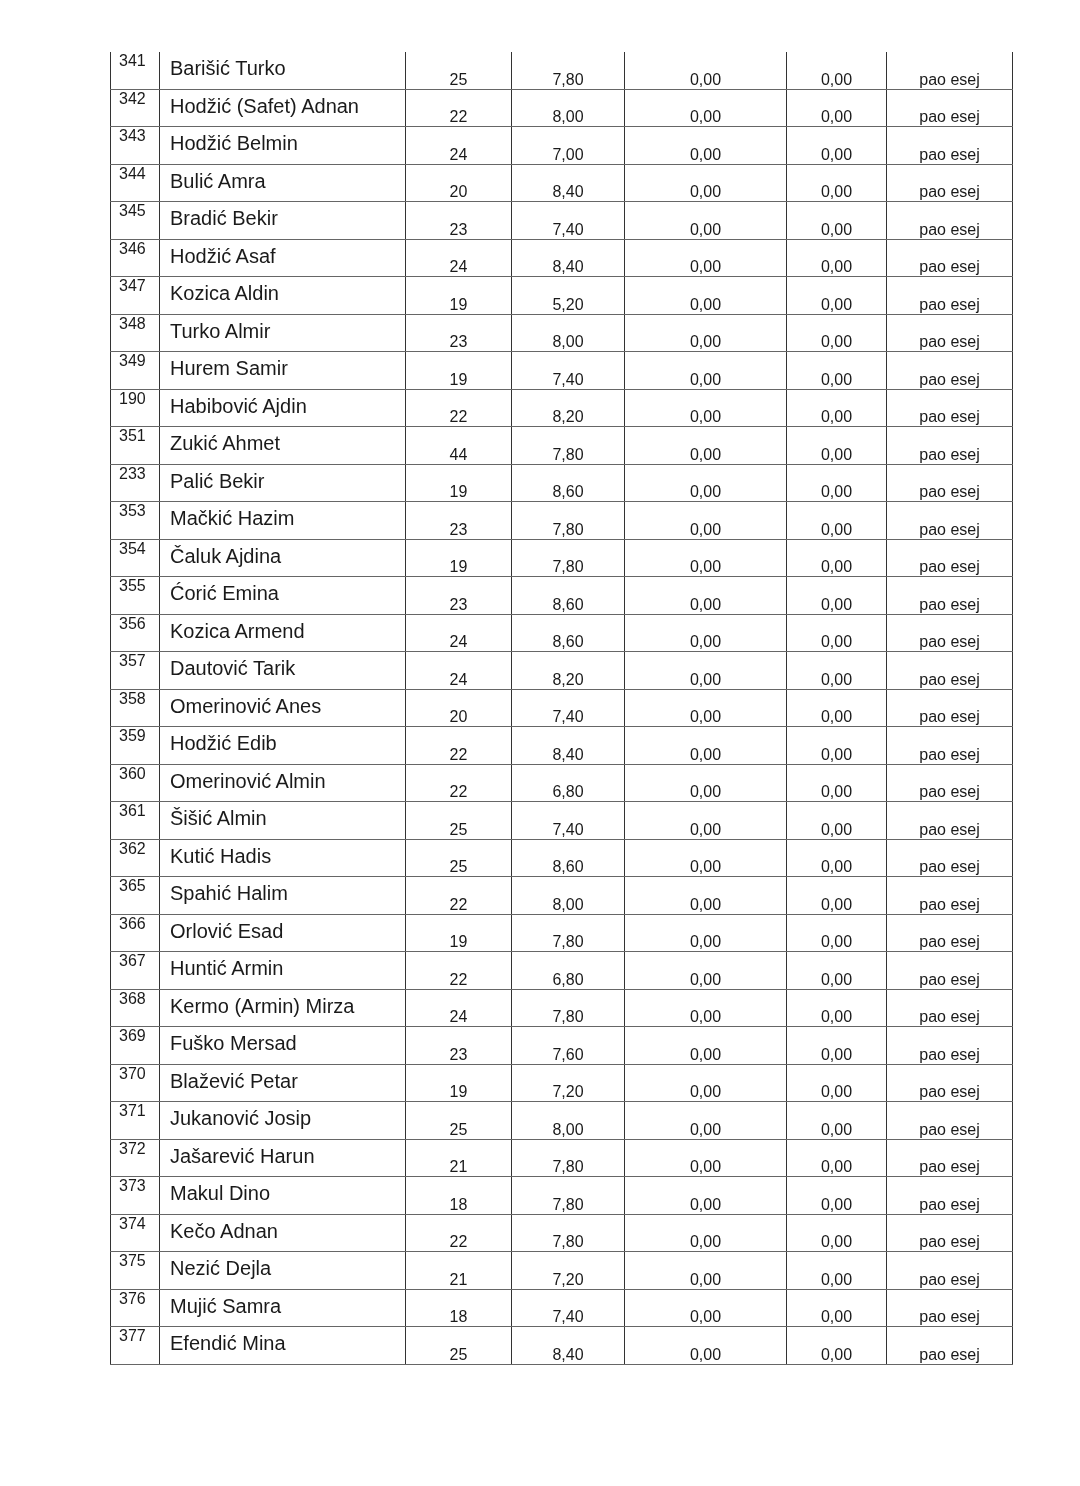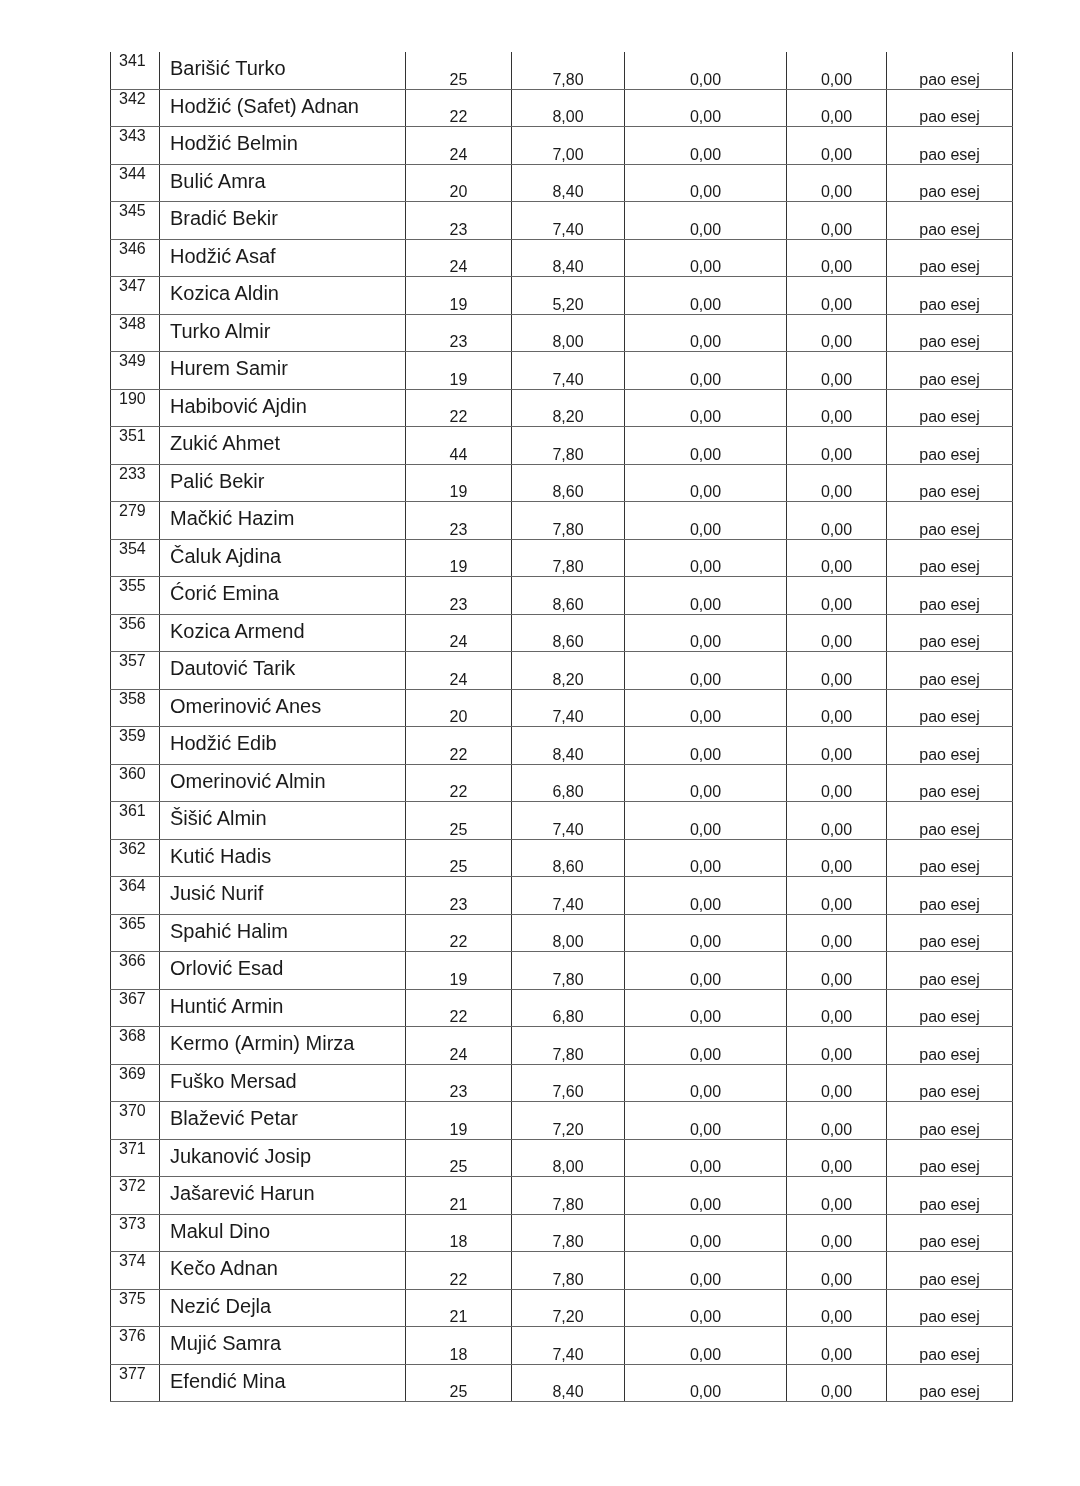--- a/index.html
+++ b/index.html
@@ -291,21 +291,21 @@
         </td>
         <td class="c-num w4">
           <span>0,00</span>
         </td>
         <td class="c-num w5">
           <span>pao esej</span>
         </td>
       </tr>
       <tr>
         <td class="c-no">
-          <span>279</span>
+          <span>353</span>
         </td>
         <td class="c-name">
           <span>Mačkić Hazim</span>
         </td>
         <td class="c-num w1">
           <span>23</span>
         </td>
         <td class="c-num w2">
           <span>7,80</span>
         </td>
@@ -508,43 +508,20 @@
           <span>362</span>
         </td>
         <td class="c-name">
           <span>Kutić Hadis</span>
         </td>
         <td class="c-num w1">
           <span>25</span>
         </td>
         <td class="c-num w2">
           <span>8,60</span>
-        </td>
-        <td class="c-num w3">
-          <span>0,00</span>
-        </td>
-        <td class="c-num w4">
-          <span>0,00</span>
-        </td>
-        <td class="c-num w5">
-          <span>pao esej</span>
-        </td>
-      </tr>
-      <tr>
-        <td class="c-no">
-          <span>364</span>
-        </td>
-        <td class="c-name">
-          <span>Jusić Nurif</span>
-        </td>
-        <td class="c-num w1">
-          <span>23</span>
-        </td>
-        <td class="c-num w2">
-          <span>7,40</span>
         </td>
         <td class="c-num w3">
           <span>0,00</span>
         </td>
         <td class="c-num w4">
           <span>0,00</span>
         </td>
         <td class="c-num w5">
           <span>pao esej</span>
         </td>

